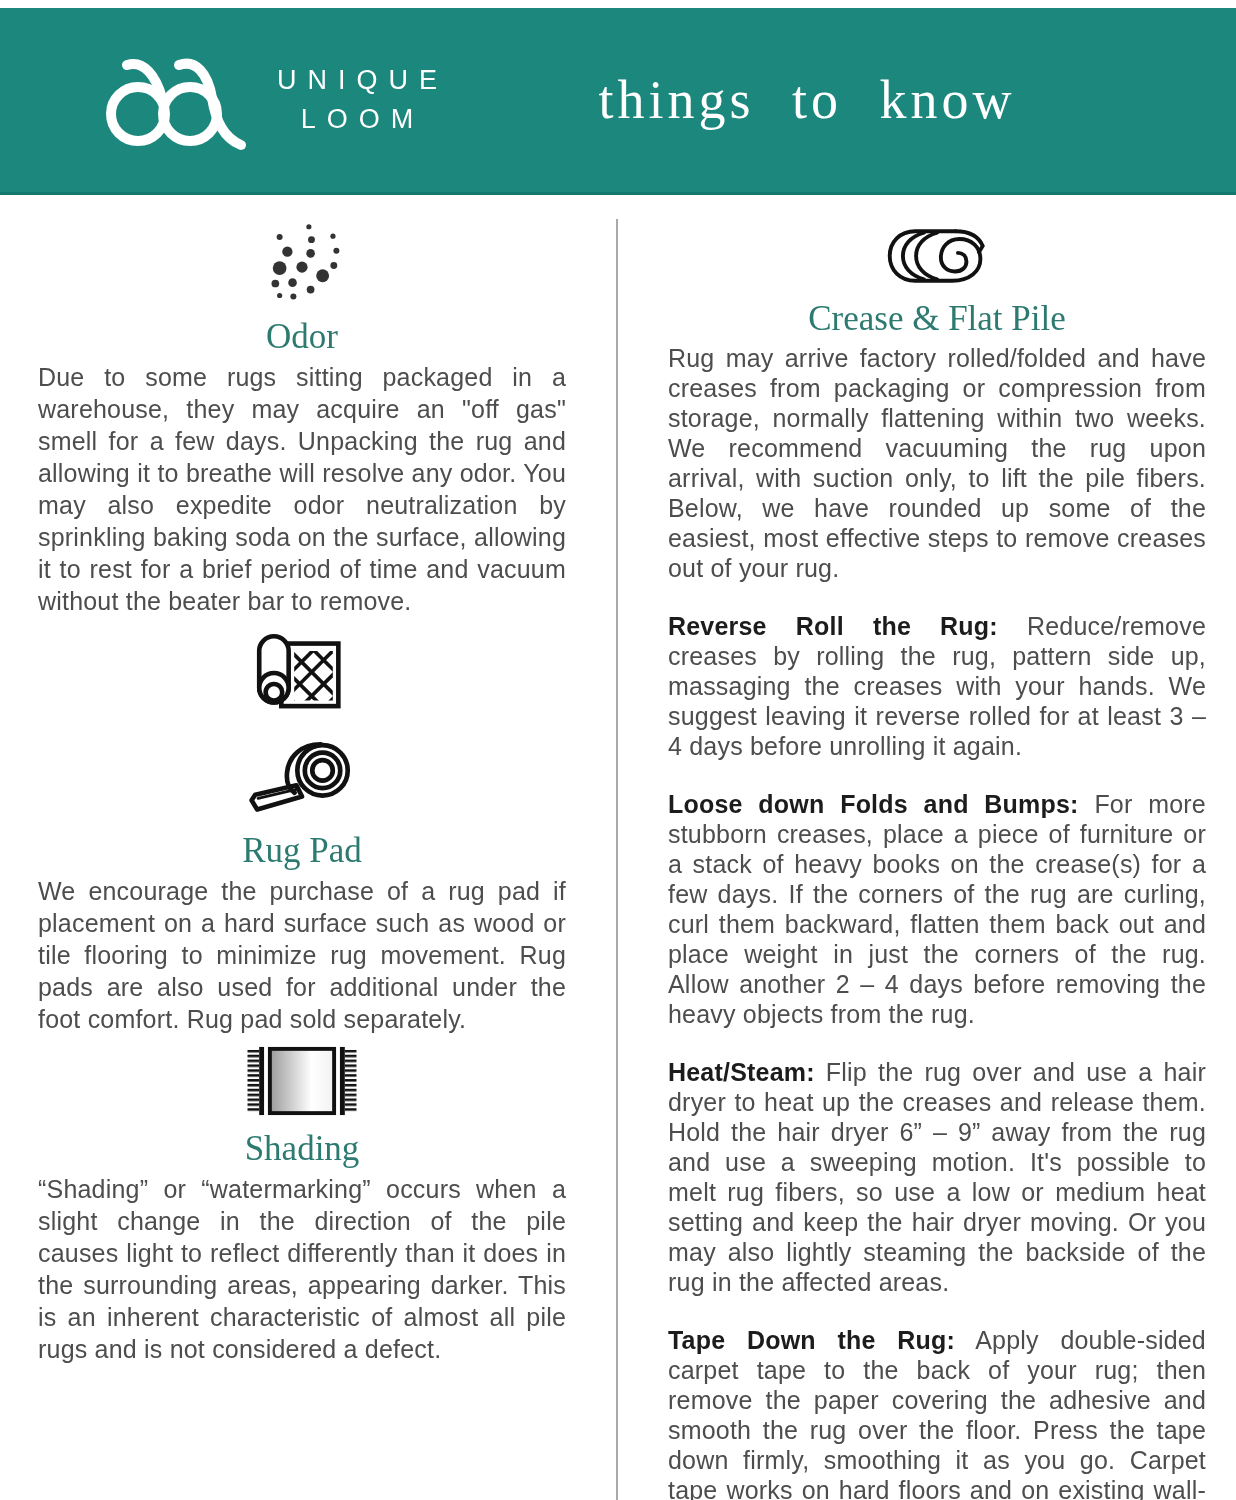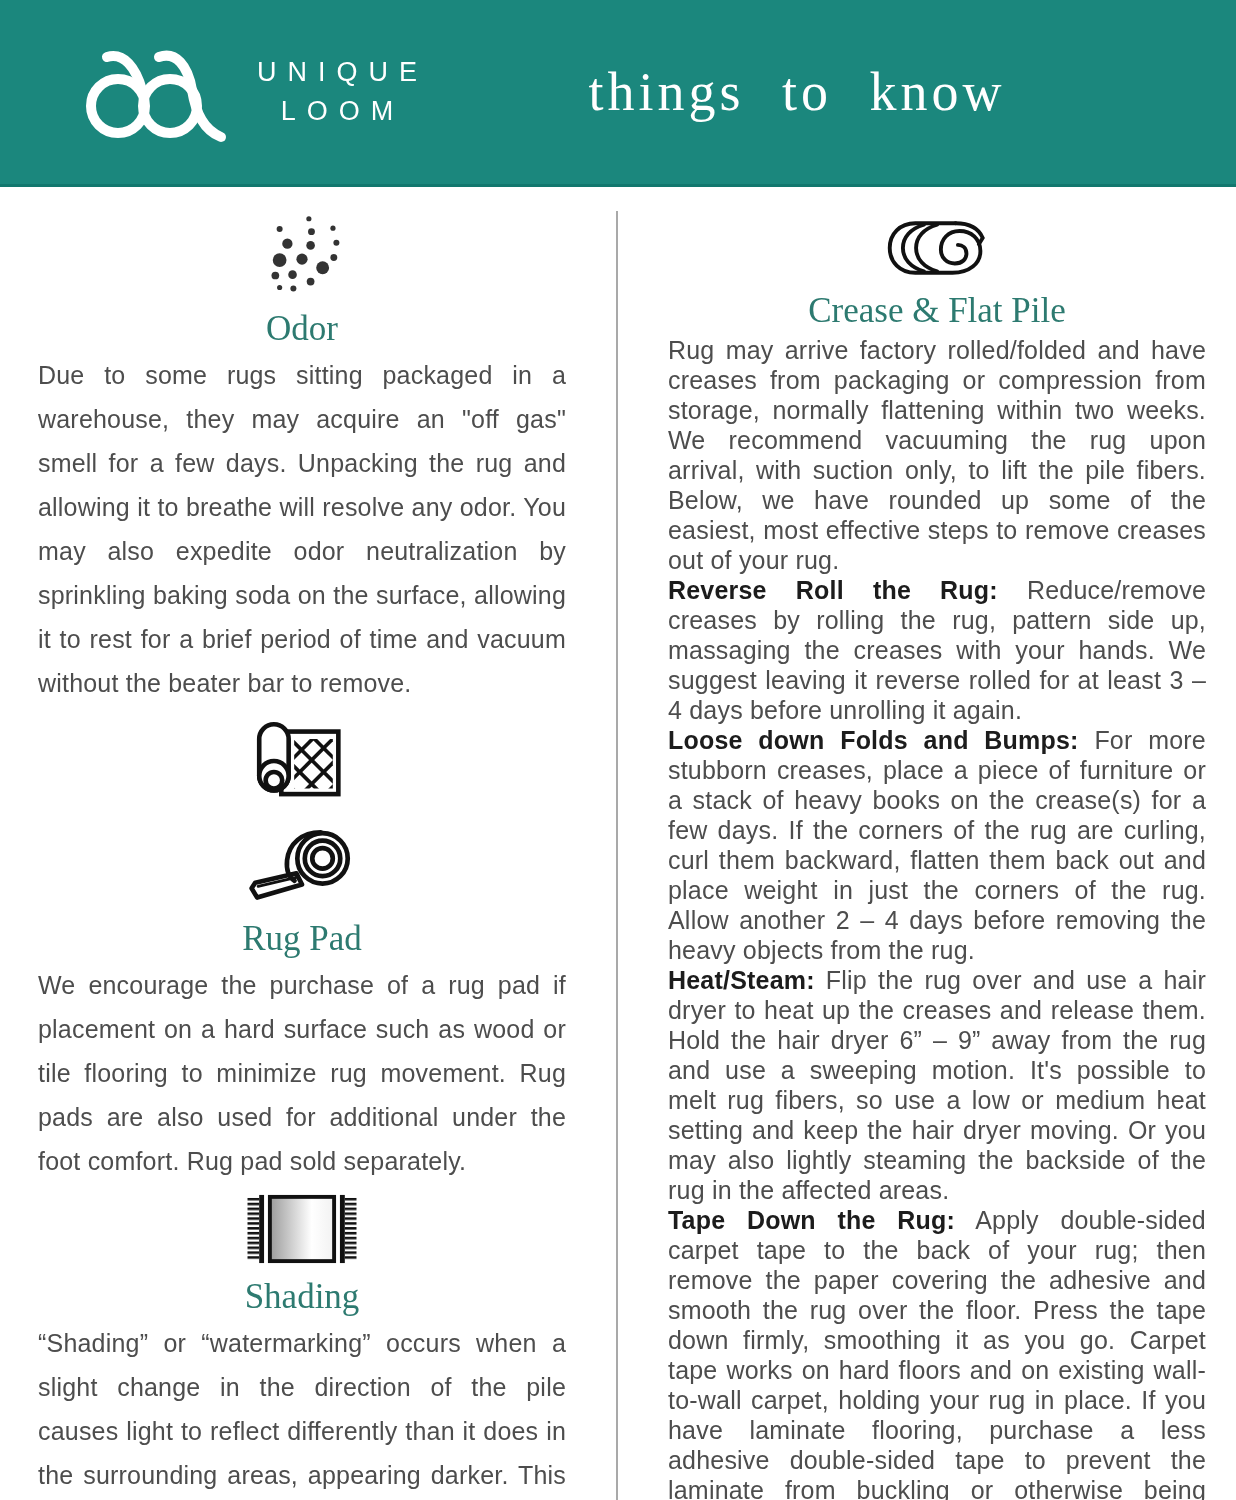--- a/index.html
+++ b/index.html
@@ -1,45 +1,45 @@
 <!DOCTYPE html>
 <html><head>
 <meta charset="utf-8">
 <style>
   * { margin:0; padding:0; box-sizing:border-box; }
   html,body { width:1236px; height:1500px; background:#ffffff; overflow:hidden;
               font-family:"Liberation Sans", sans-serif; }
 
   
   .header { height:187px; background:#1b877d; display:flex; align-items:center;
-            padding:0 60px 0 76px; border-bottom:3px solid #12776e; }
+            padding:0 60px 0 96px; border-bottom:3px solid #12776e;margin-top:8px; }
   .brand { display:flex; align-items:center; gap:26px; }
   .brand svg { display:block; }
   .brand-text { color:#ffffff; text-align:center; letter-spacing:11px;
                 font-size:27px; line-height:1.45; font-weight:400; }
   .header-title { flex:1; text-align:center; color:#ffffff;
                   font-family:"Liberation Serif", serif; font-size:54px;
                   letter-spacing:4px; word-spacing:20px; padding-right:10px;
                   font-weight:400; }
 
   
   .content { display:flex; padding:24px 30px 0 38px; height:1313px;gap:20px; }
   .col-left  { width:528px; }
   .divider   { width:2px; background:#a9a9a9; margin:0 30px; }
   .col-right { flex:1; padding-top:6px; }
 
   .icon-wrap { text-align:center; }
   .section-heading { text-align:center; font-family:"Liberation Serif", serif;
                      color:#2d7a70; font-size:35px; font-weight:400;
                      margin:8px 0 4px 0; }
-  .body-text { color:#4d4d4d; font-size:25px; line-height:44px;
+  .body-text { color:#4d4d4d; font-size:25px; line-height:32px;
                text-align:justify; letter-spacing:0.2px; }
   .col-right .body-text { line-height:30px; }
   .section + .section { margin-top:10px; }
-  .tip { }
+  .tip { margin-top:28px; }
   .tip b { color:#1c1c1c; font-weight:bold; }
   svg .ln { stroke:#111; stroke-width:5; fill:none; stroke-linecap:round; }
 </style>
 </head>
 <body>
 
 <div class="header">
   <div class="brand">
     <span>
       <svg width="155" height="105" viewBox="0 0 155 105">

